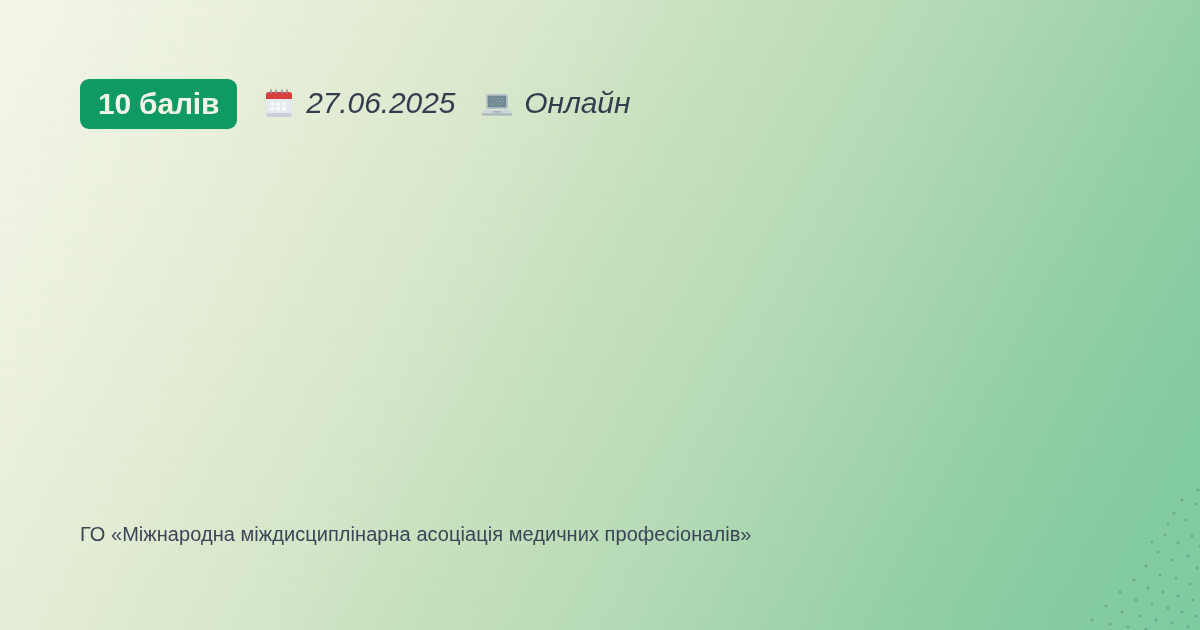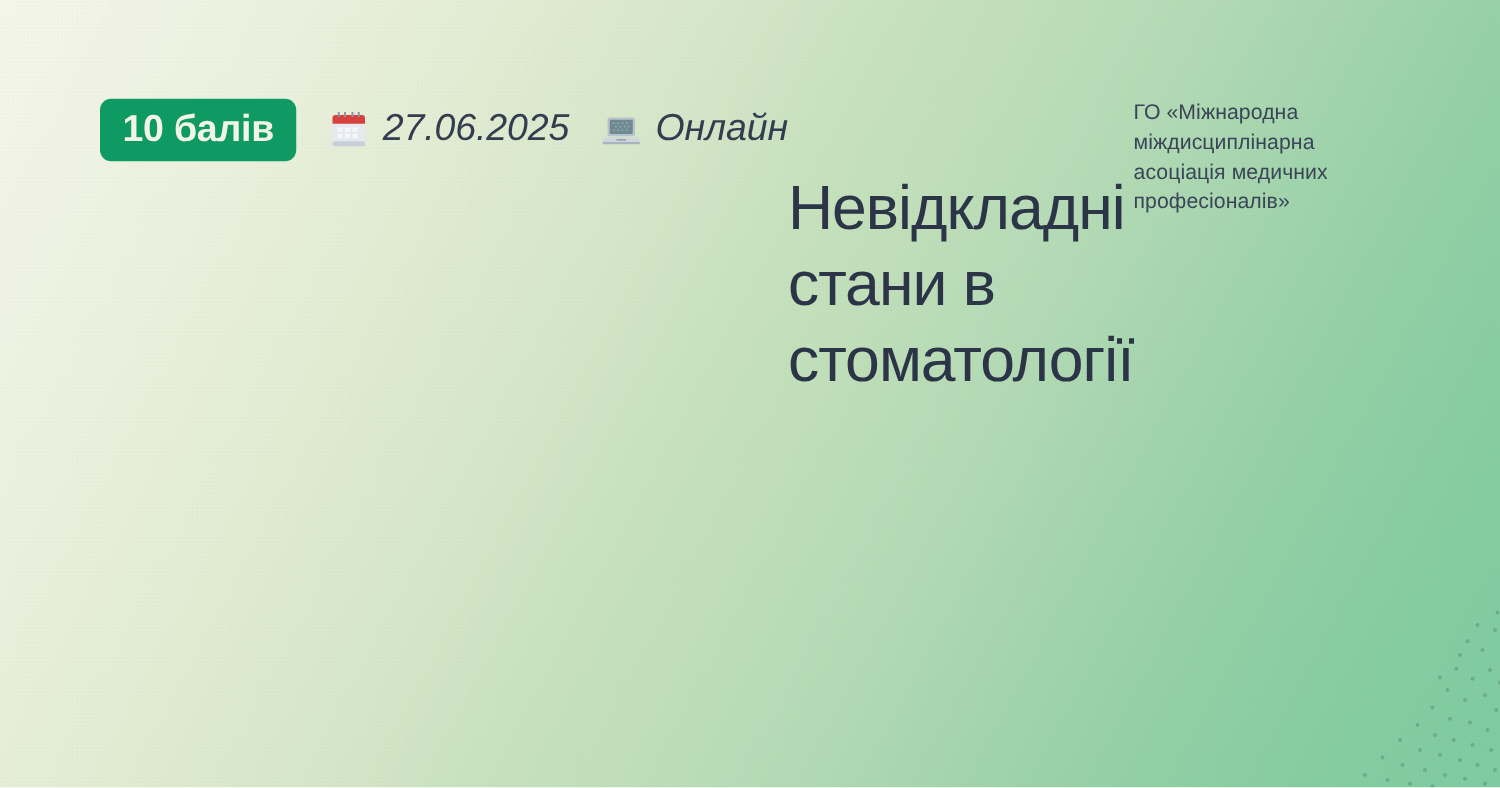--- a/index.html
+++ b/index.html
@@ -70,20 +70,21 @@
   }
 
   .content {
     position: relative;
     z-index: 3;
     width: 100%;
     height: 100%;
     box-sizing: border-box;
     padding: 78px 80px 62px 80px;
     display: flex;
+    flex-direction: column;
   }
 
   
   .meta-row {
     display: flex;
     align-items: center;
     gap: 26px;
     height: 52px;
   }
 
@@ -138,25 +139,25 @@
     font-weight: 400;
     line-height: 1.22;
     letter-spacing: -0.8px;
   }
 
   .spacer { flex: 1 1 auto; }
 
   
   .footer {
     color: #3b4557;
-    font-size: 17px;
+    font-size: 20px;
     font-weight: 400;
     line-height: 1.4;
     letter-spacing: 0.05px;
-    margin-bottom: 8px;
+    margin-bottom: 20px;
   }
 </style>
 </head>
 <body>
 
 <div class="card">
 
   <div class="sheen"></div>
   <div class="grain"></div>
 
@@ -258,22 +259,19 @@
             <path d="M2.5 23h27l1.5 4.2H1z" fill="#cdd5dd"></path>
             <rect x="1" y="26.6" width="30" height="1.8" rx="0.9" fill="#aab4be"></rect>
             <rect x="12" y="24.2" width="8" height="1.3" rx="0.6" fill="#9aa5b0"></rect>
           </svg>
         </span>
         <span class="meta-text">Онлайн</span>
       </span>
 
     </div>
 
-    <div class="title-wrap">
-      <h1 class="title">Невідкладні стани в стоматології</h1>
-    </div>
 
     <div class="spacer"></div>
 
     <div class="footer">ГО «Міжнародна міждисциплінарна асоціація медичних професіоналів»</div>
 
   </div>
 </div>
 
 </body></html>

